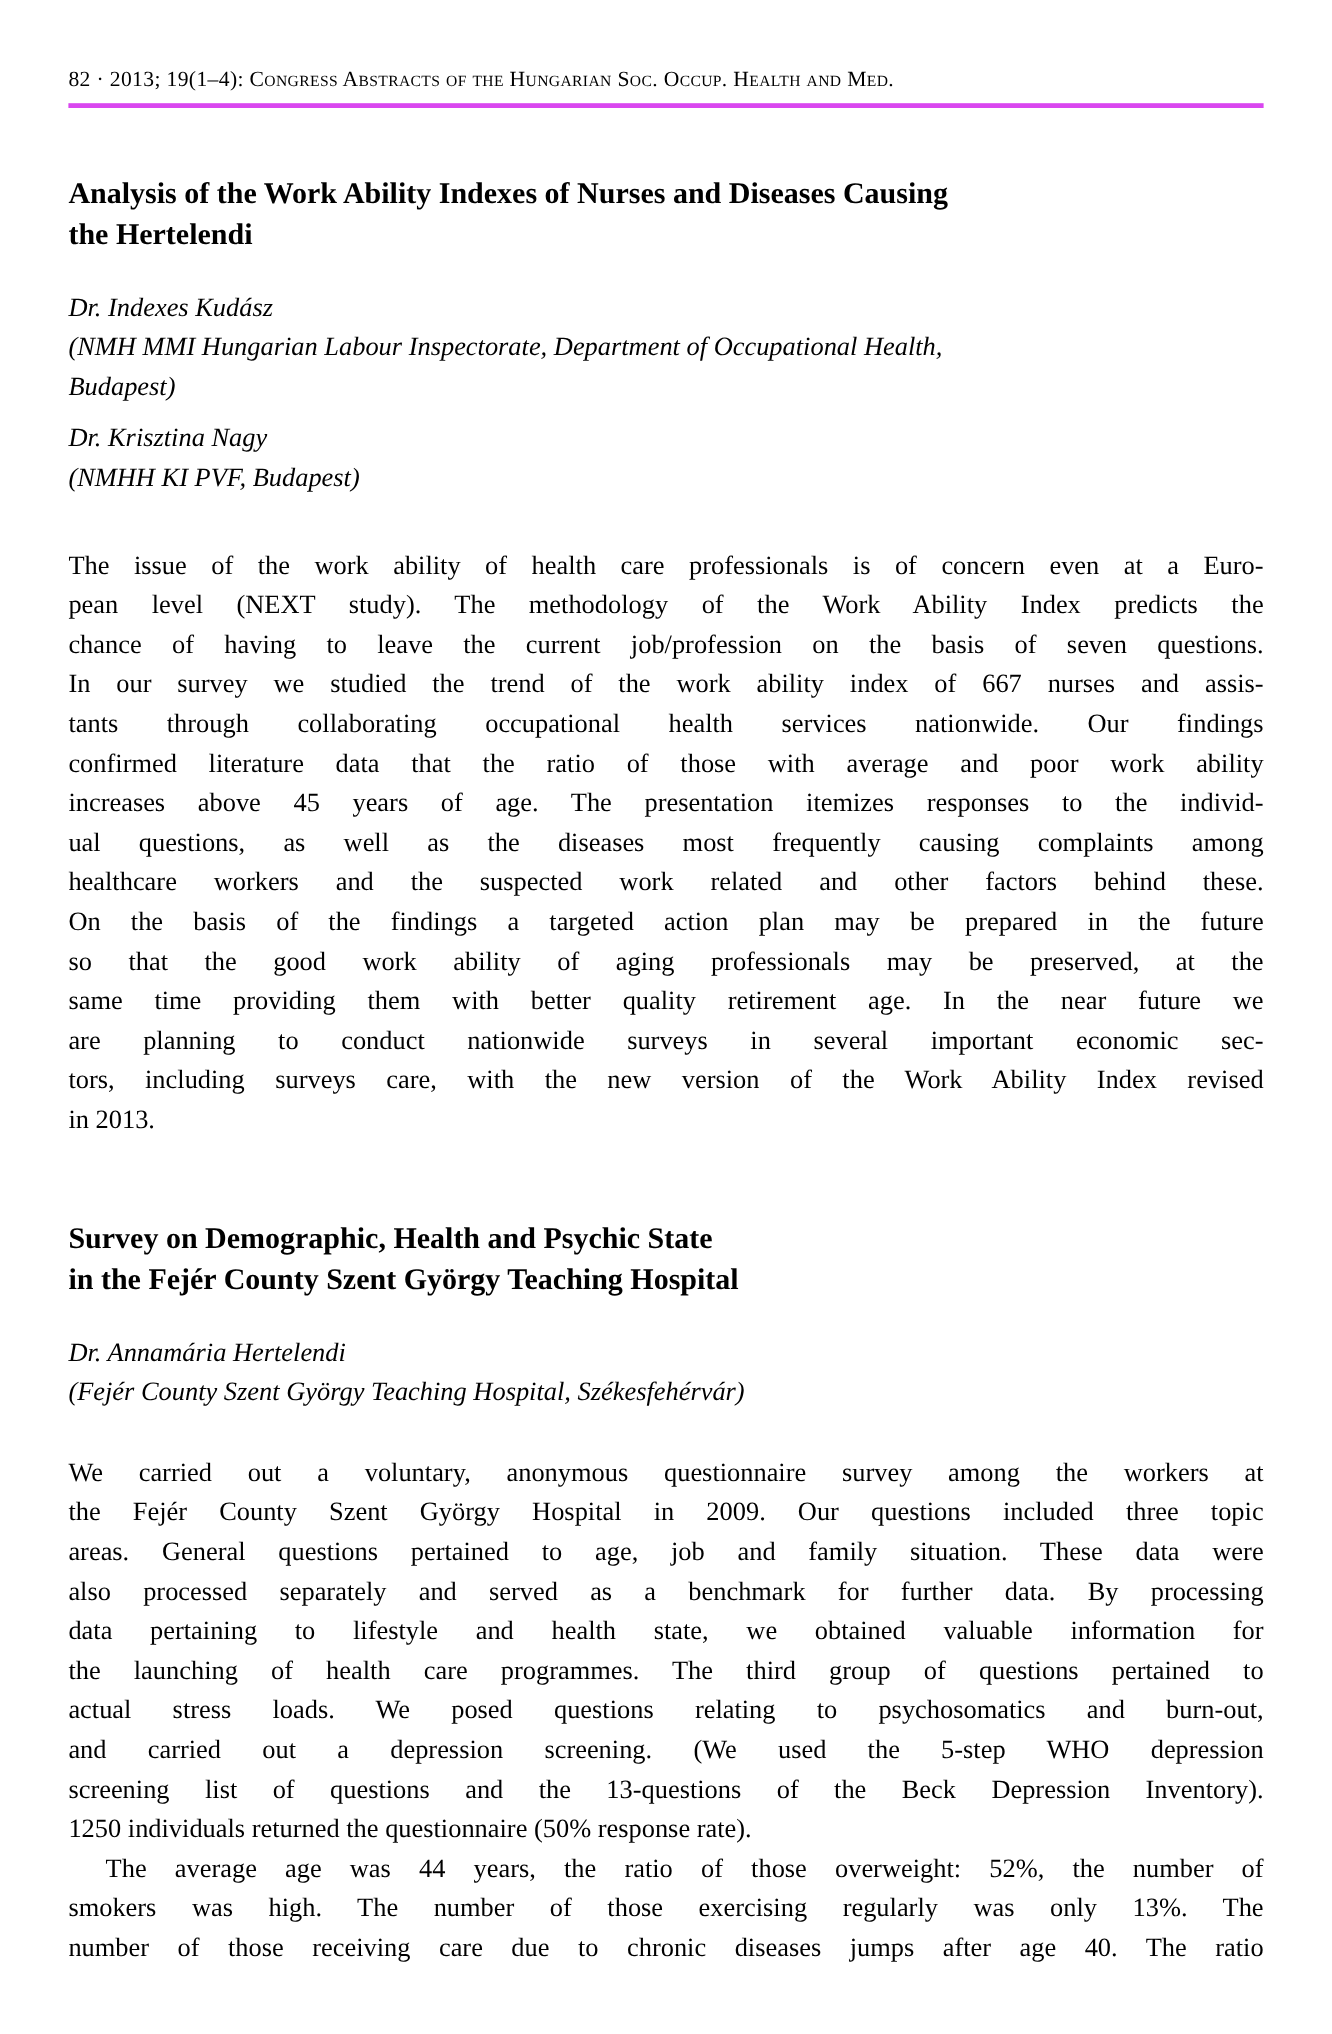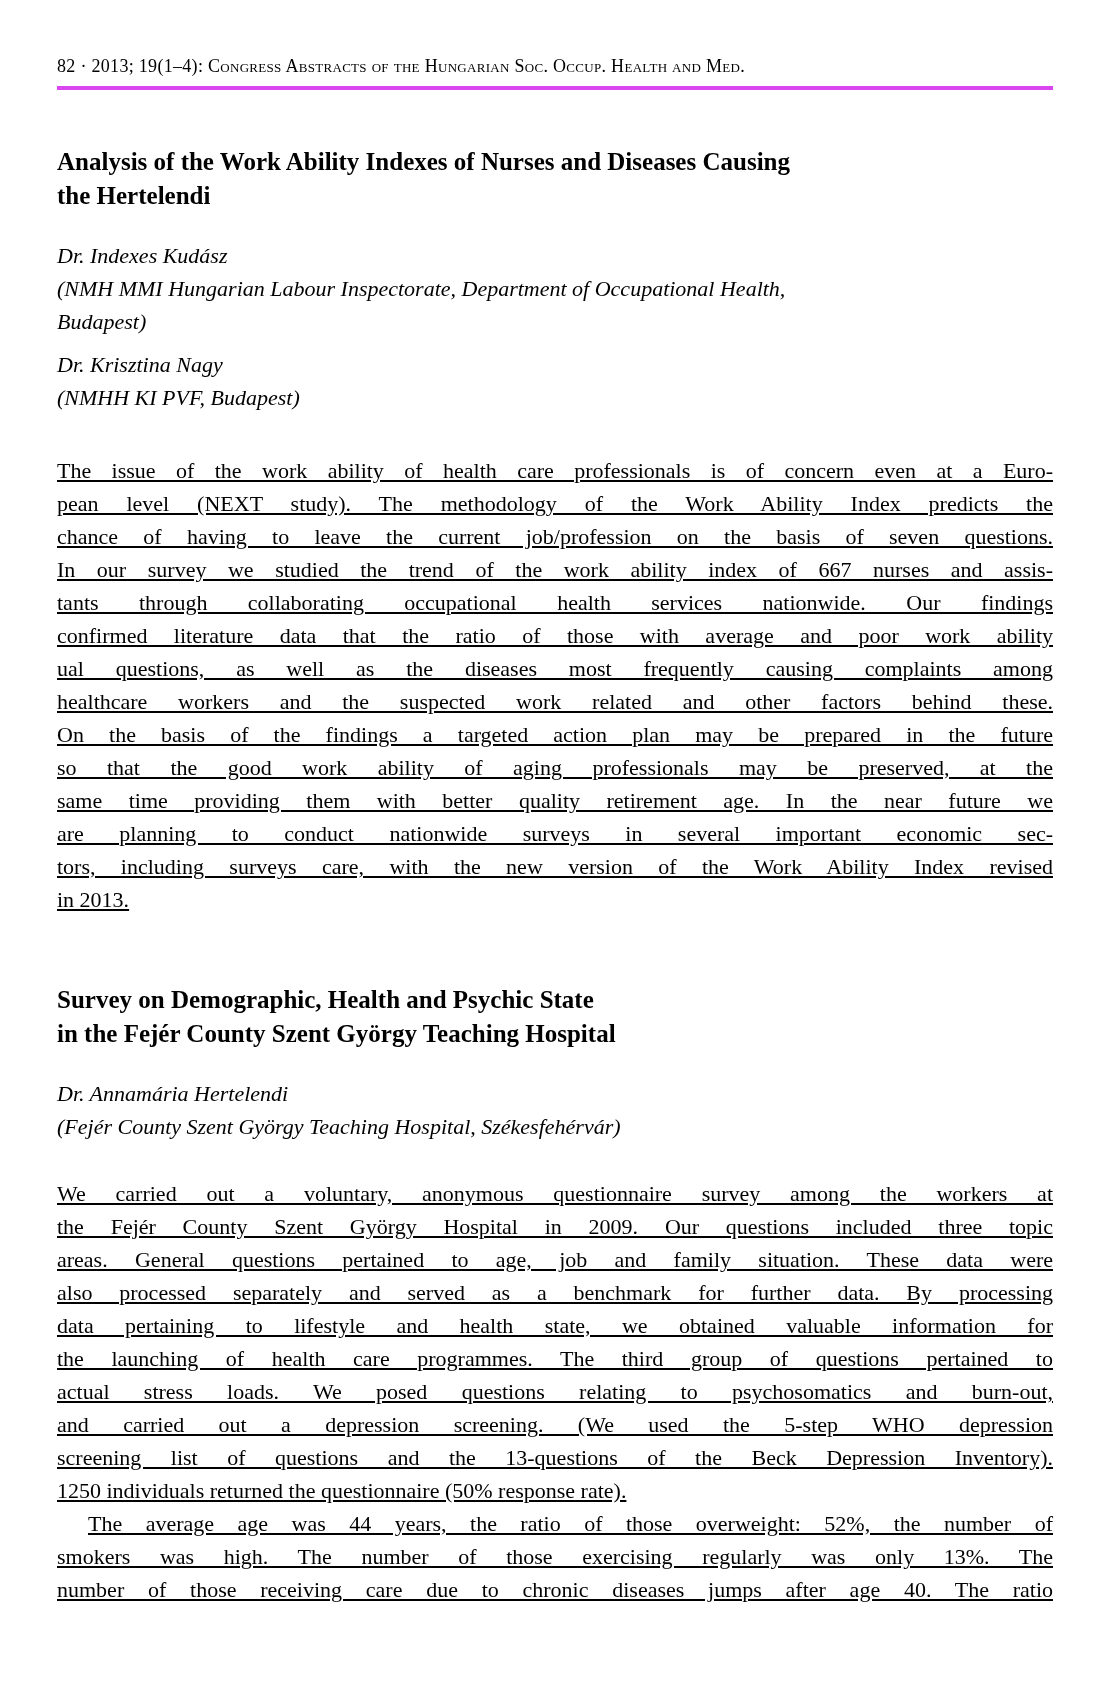--- a/index.html
+++ b/index.html
@@ -46,21 +46,21 @@
   .author + .author { margin-top: 10px; }
 
   
   .body {
     margin-top: 40px;
     font-size: 22px;
     line-height: 33px;
   }
   .abstract-2 .body { margin-top: 34px; }
 
-  .justify .line { text-align: justify; text-align-last: justify; text-decoration: underline; }
+  .justify .line { text-align: justify; text-align-last: justify; }
   .justify .line.last { text-align-last: left; }
   .para.indent .line:first-child { text-indent: 31px; }
 </style>
 </head>
 <body>
 
 <div class="page">
 
   <header class="journal-header">
     <div class="journal-line">82 · 2013; 19(1–4): Congress Abstracts of the Hungarian Soc. Occup. Health and Med.</div>
@@ -89,20 +89,21 @@
     </div>
 
     <div class="body justify">
       <div class="para">
           <div class="line">The issue of the work ability of health care professionals is of concern even at a Euro-</div>
           <div class="line">pean level (NEXT study). The methodology of the Work Ability Index predicts the</div>
           <div class="line">chance of having to leave the current job/profession on the basis of seven questions.</div>
           <div class="line">In our survey we studied the trend of the work ability index of 667 nurses and assis-</div>
           <div class="line">tants through collaborating occupational health services nationwide. Our findings</div>
           <div class="line">confirmed literature data that the ratio of those with average and poor work ability</div>
+          <div class="line">increases above 45 years of age. The presentation itemizes responses to the individ-</div>
           <div class="line">ual questions, as well as the diseases most frequently causing complaints among</div>
           <div class="line">healthcare workers and the suspected work related and other factors behind these.</div>
           <div class="line">On the basis of the findings a targeted action plan may be prepared in the future</div>
           <div class="line">so that the good work ability of aging professionals may be preserved, at the</div>
           <div class="line">same time providing them with better quality retirement age. In the near future we</div>
           <div class="line">are planning to conduct nationwide surveys in several important economic sec-</div>
           <div class="line">tors, including surveys care, with the new version of the Work Ability Index revised</div>
           <div class="line last">in 2013.</div>
         </div>
     </div>

